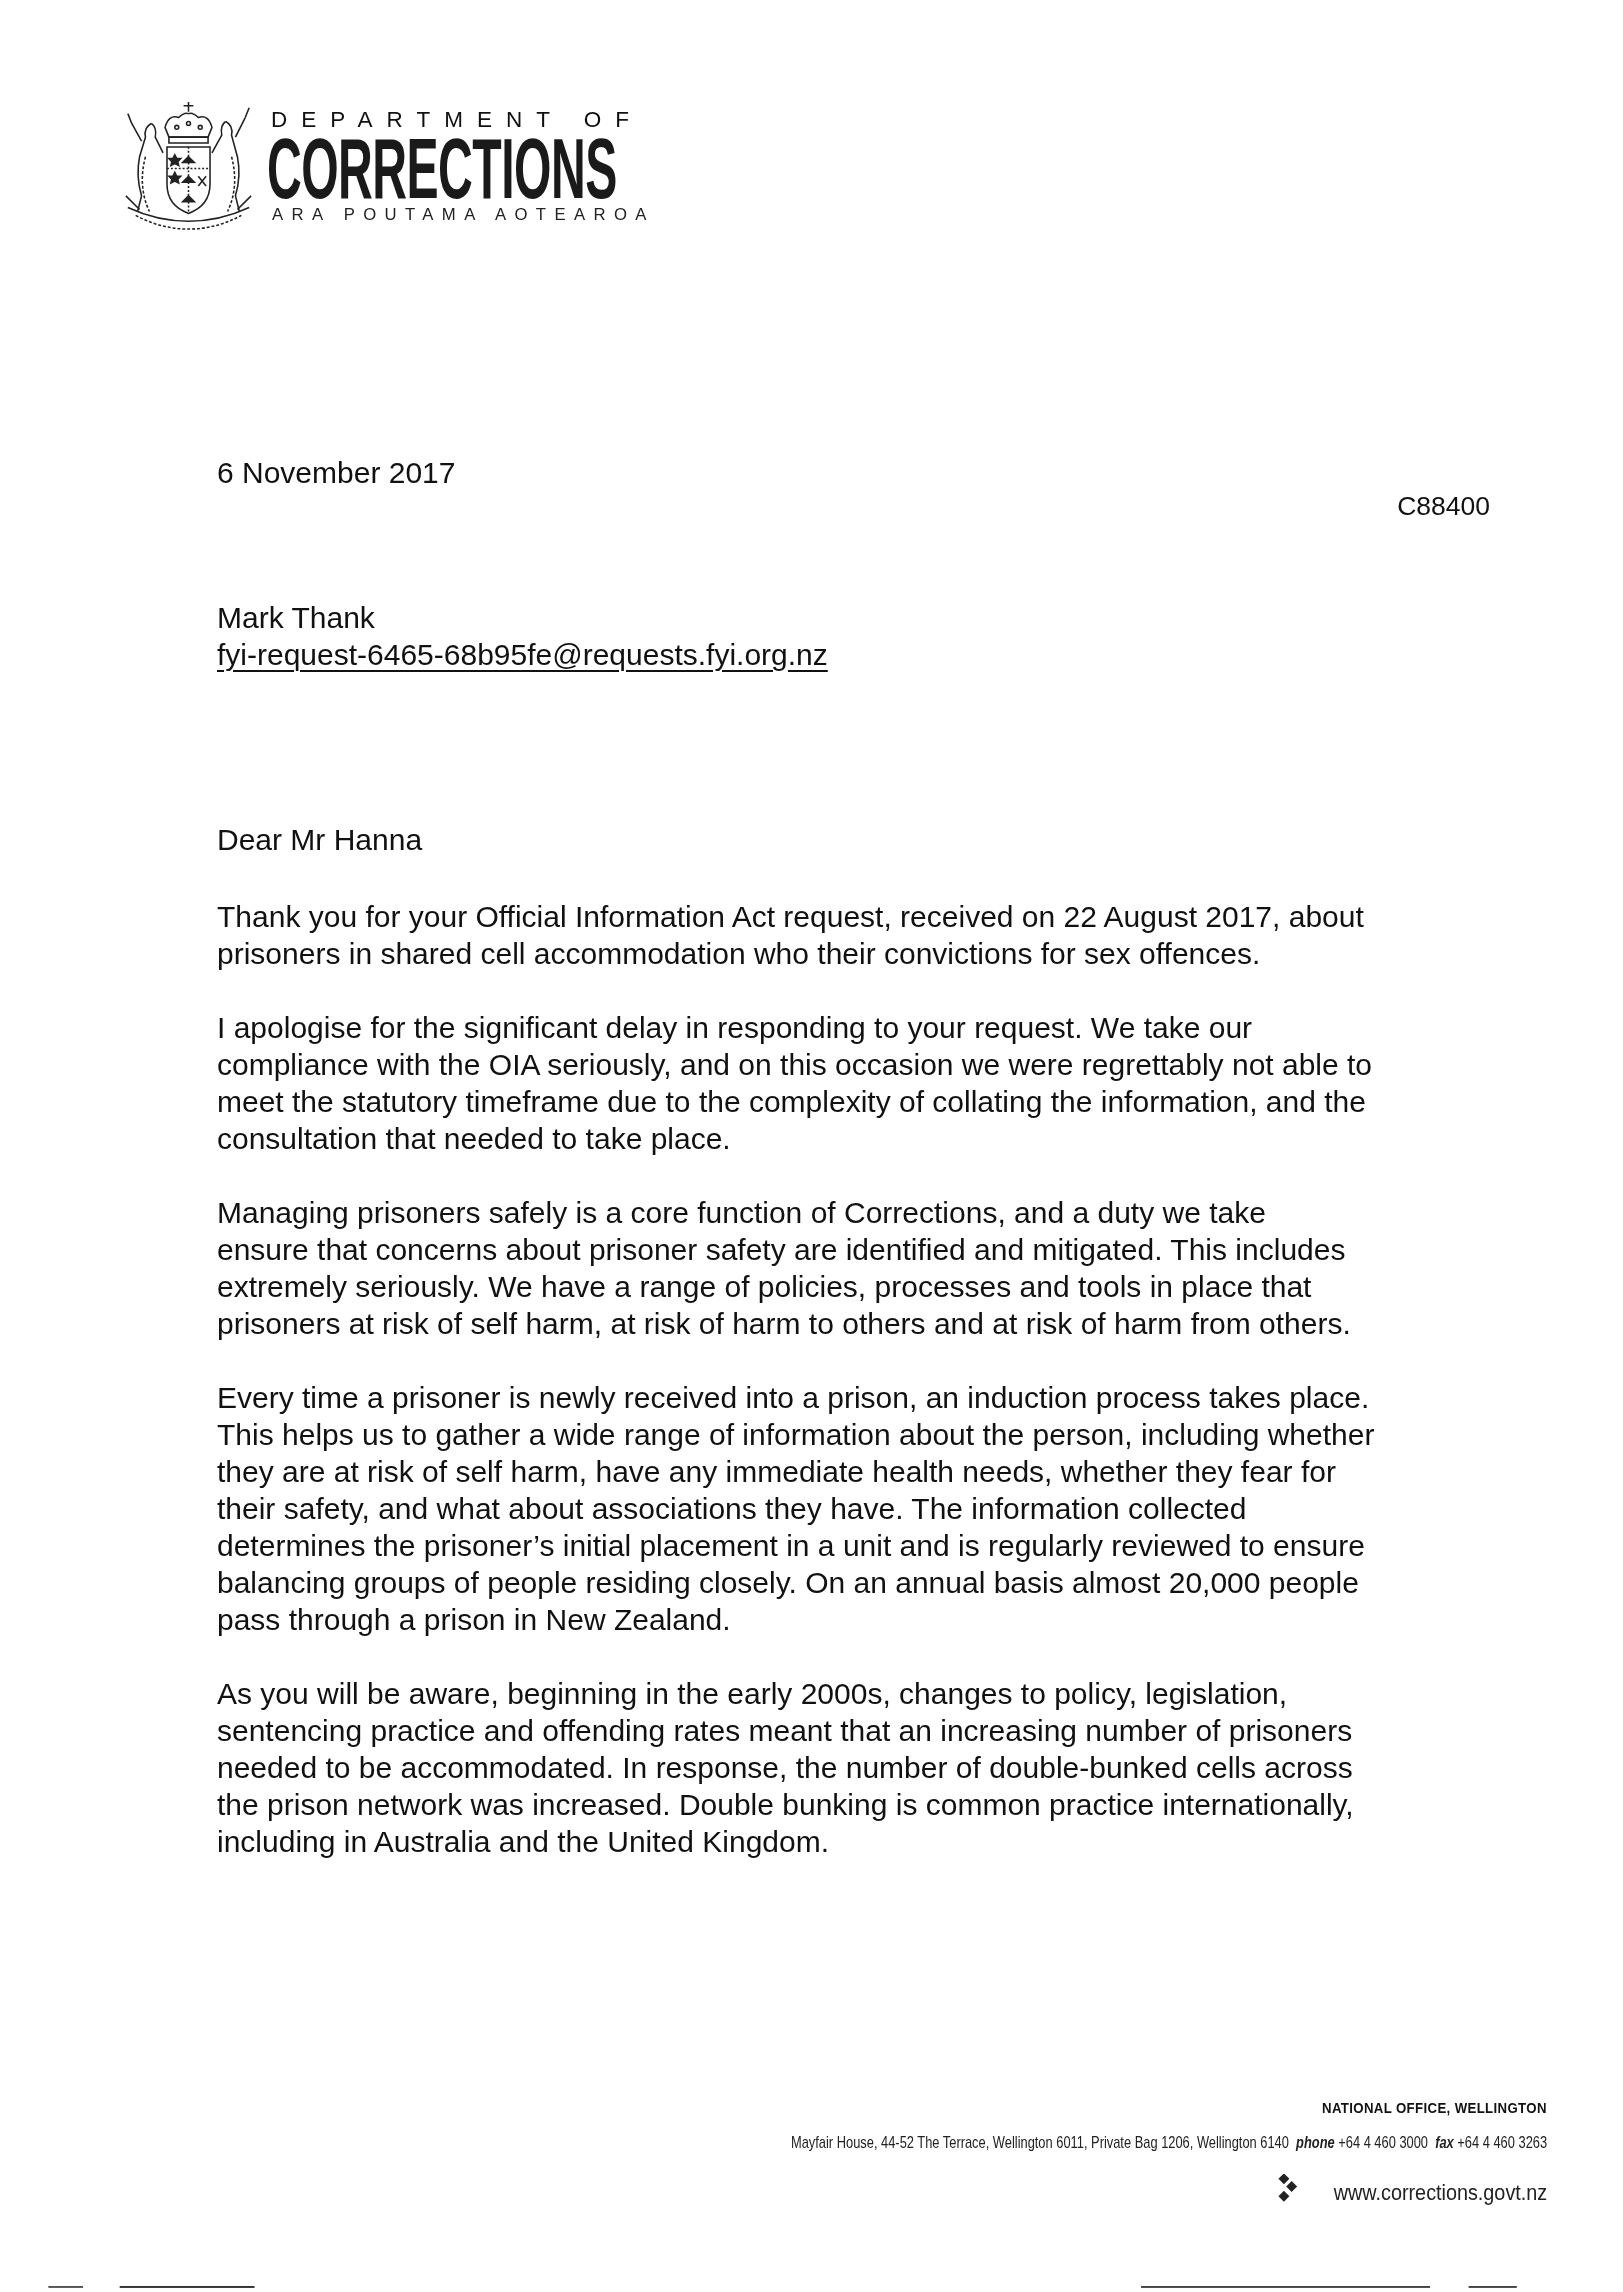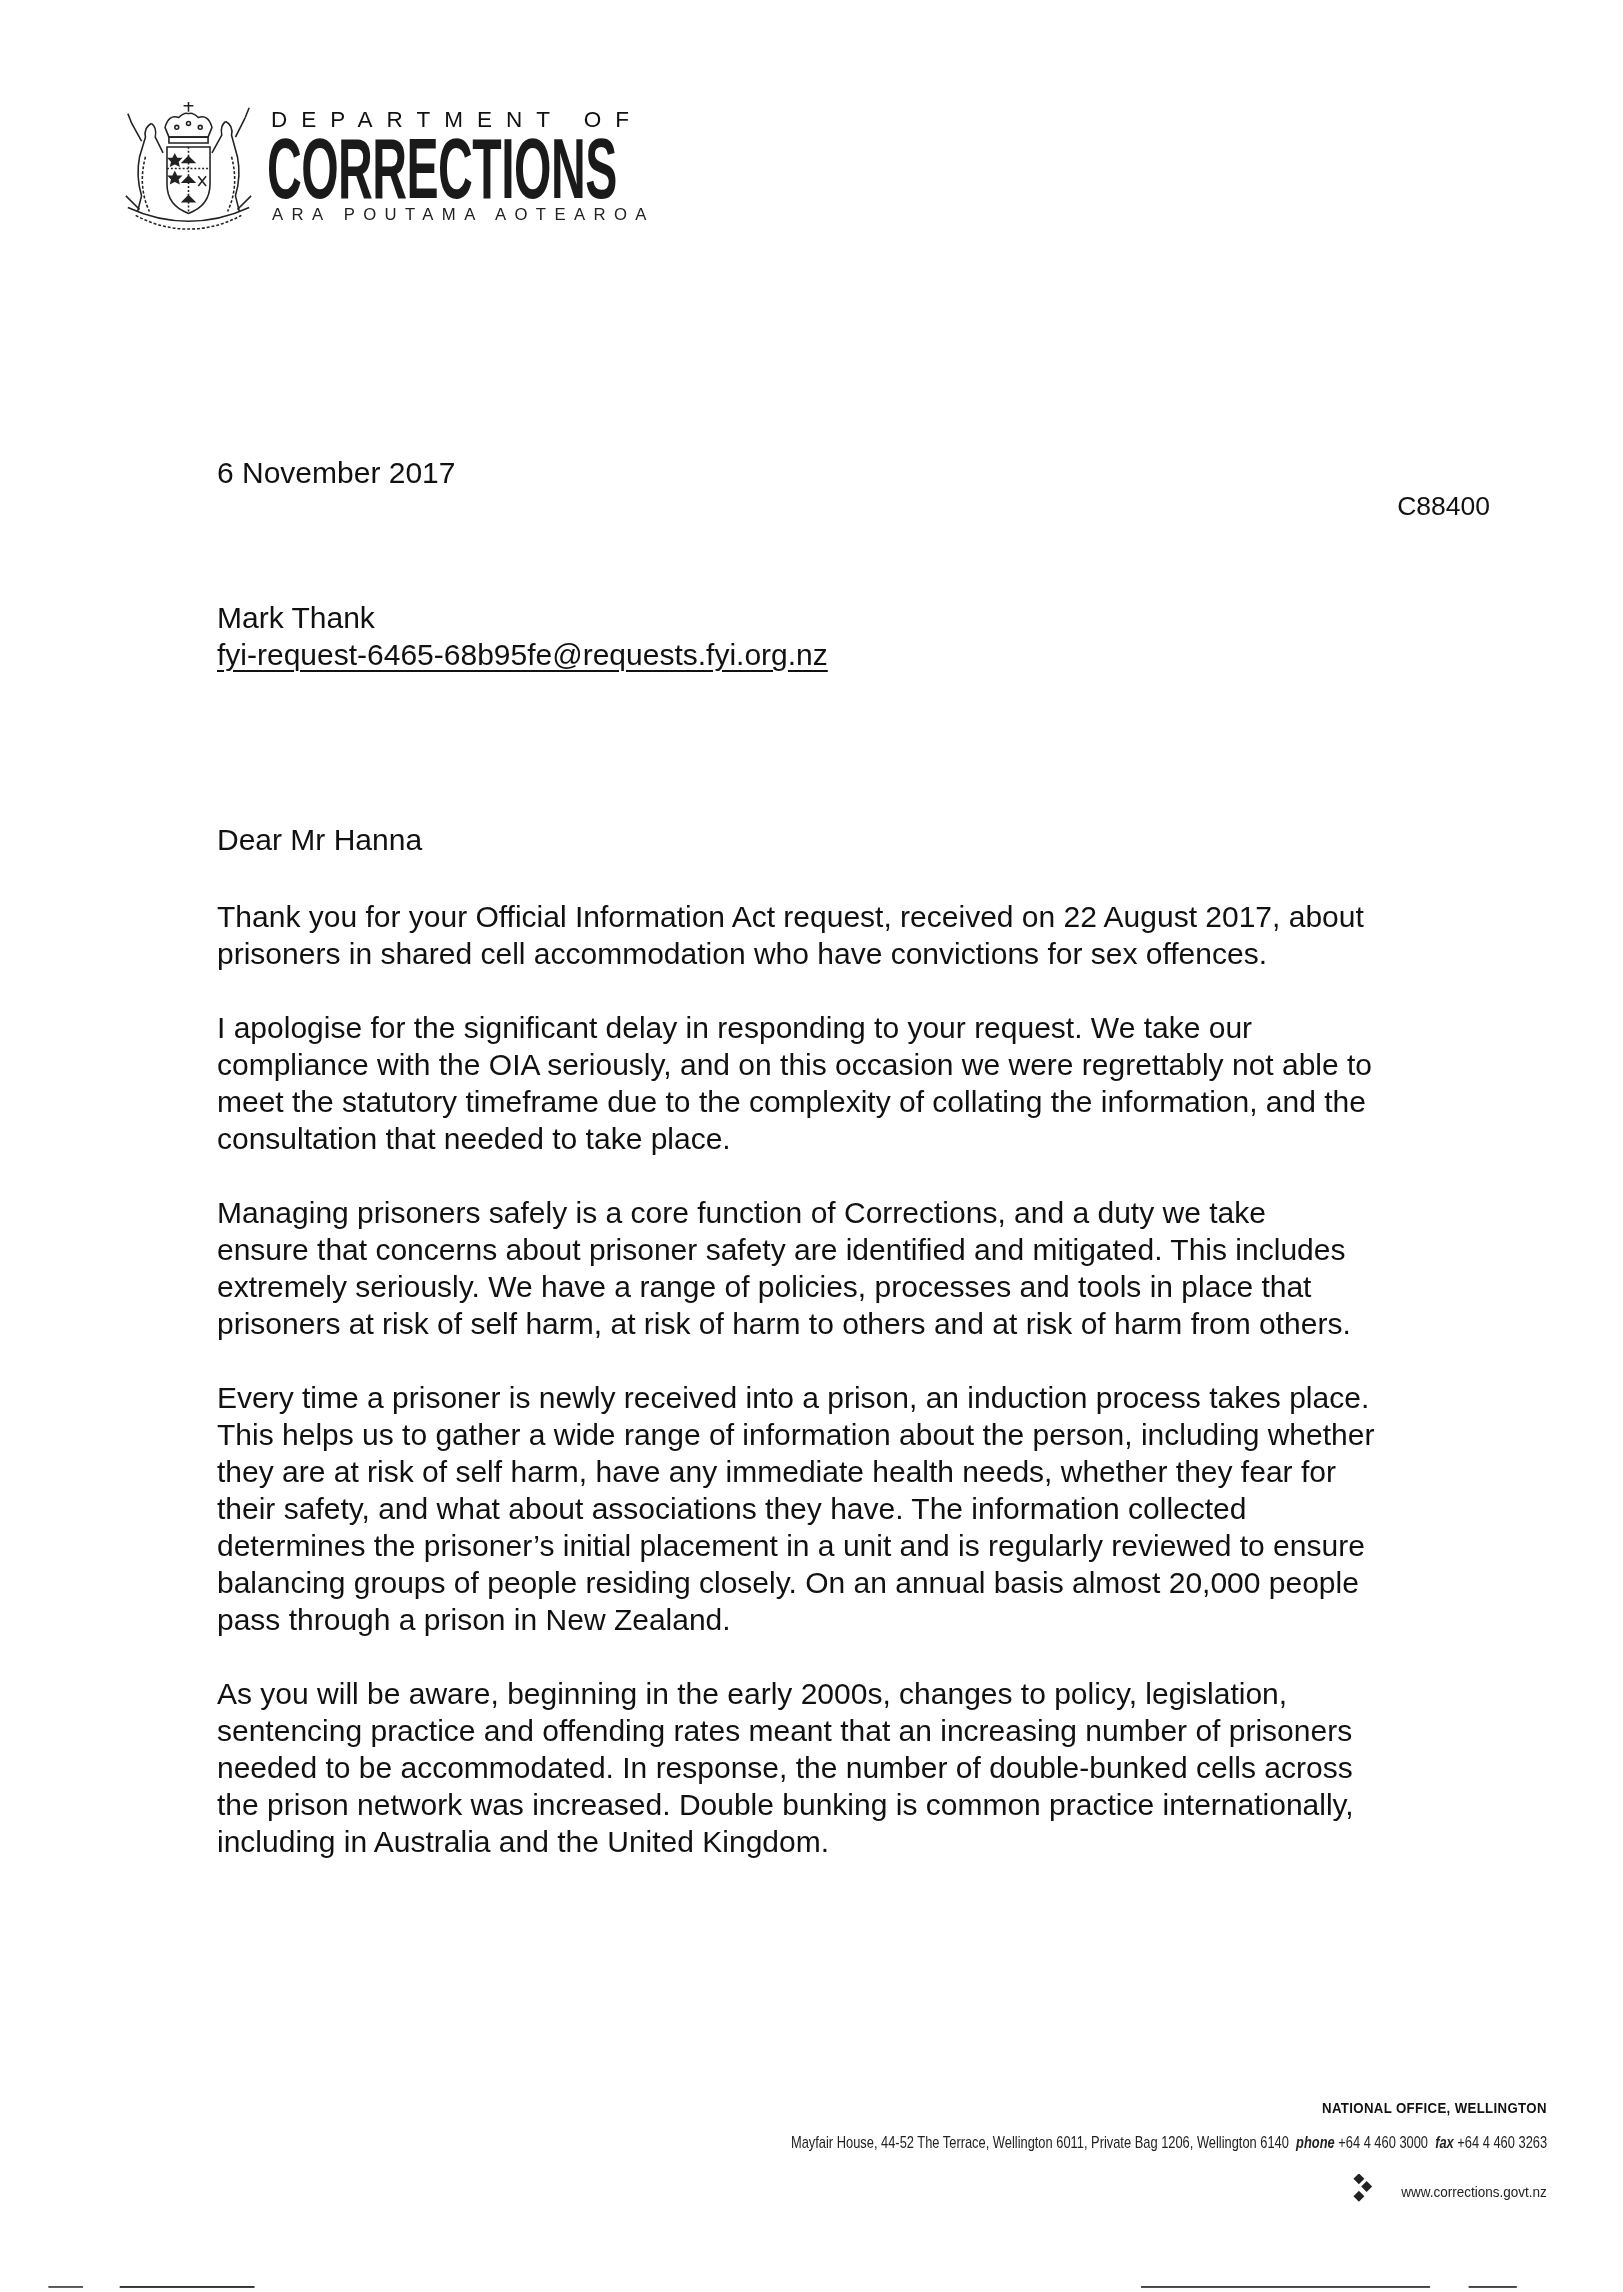--- a/index.html
+++ b/index.html
@@ -22,21 +22,21 @@
   .salutation { left: 217px; top: 821px; }
 
   .body { left: 217px; top: 898px; width: 1294px; }
   .para { margin: 0 0 37px 0; }
   .para .line { display: block; white-space: nowrap; }
 
   
   .footer-office { right: 76px; top: 2100px; font-size: 14.7px; font-weight: 700; letter-spacing: 0.4px; white-space: nowrap; transform: scaleX(0.9); transform-origin: right top; }
   .footer-address { right: 76px; top: 2134px; font-size: 15.7px; white-space: nowrap; color: #222; transform: scaleX(0.82); transform-origin: right top; }
   .footer-address i { font-weight: 700; font-style: italic; }
-  .footer-web { right: 76px; top: 2174px; font-size: 15px; white-space: nowrap; color: #222; display: flex; align-items: center; gap: 9.8px; }
+  .footer-web { right: 76px; top: 2174px; font-size: 22px; white-space: nowrap; color: #222; display: flex; align-items: center; gap: 9.8px; }
   .footer-web .web-text { transform: scaleX(0.9); transform-origin: right center; cursor: pointer; }
 
   .scan-marks { left: 0; top: 2286px; width: 1623px; height: 2.9px; }
 </style>
 </head>
 <body>
 
 <div class="abs crest">
   <svg width="141" height="135" viewBox="0 0 144 138" fill="none" stroke="#222" stroke-width="1.6">
 
@@ -77,21 +77,21 @@
 <div class="abs text recipient">
   <div>Mark Thank</div>
   <div><a class="email">fyi-request-6465-68b95fe@requests.fyi.org.nz</a></div>
 </div>
 
 <div class="abs text salutation">Dear Mr Hanna</div>
 
 <div class="abs text body">
   <p class="para">
     <span class="line">Thank you for your Official Information Act request, received on 22 August 2017, about</span>
-    <span class="line">prisoners in shared cell accommodation who have convictions for sex offences.</span>
+    <span class="line">prisoners in shared cell accommodation who their convictions for sex offences.</span>
   </p>
   <p class="para">
     <span class="line">I apologise for the significant delay in responding to your request. We take our</span>
     <span class="line">compliance with the OIA seriously, and on this occasion we were regrettably not able to</span>
     <span class="line">meet the statutory timeframe due to the complexity of collating the information, and the</span>
     <span class="line">consultation that needed to take place.</span>
   </p>
   <p class="para">
     <span class="line">Managing prisoners safely is a core function of Corrections, and a duty we take</span>
     <span class="line">ensure that concerns about prisoner safety are identified and mitigated. This includes</span>

